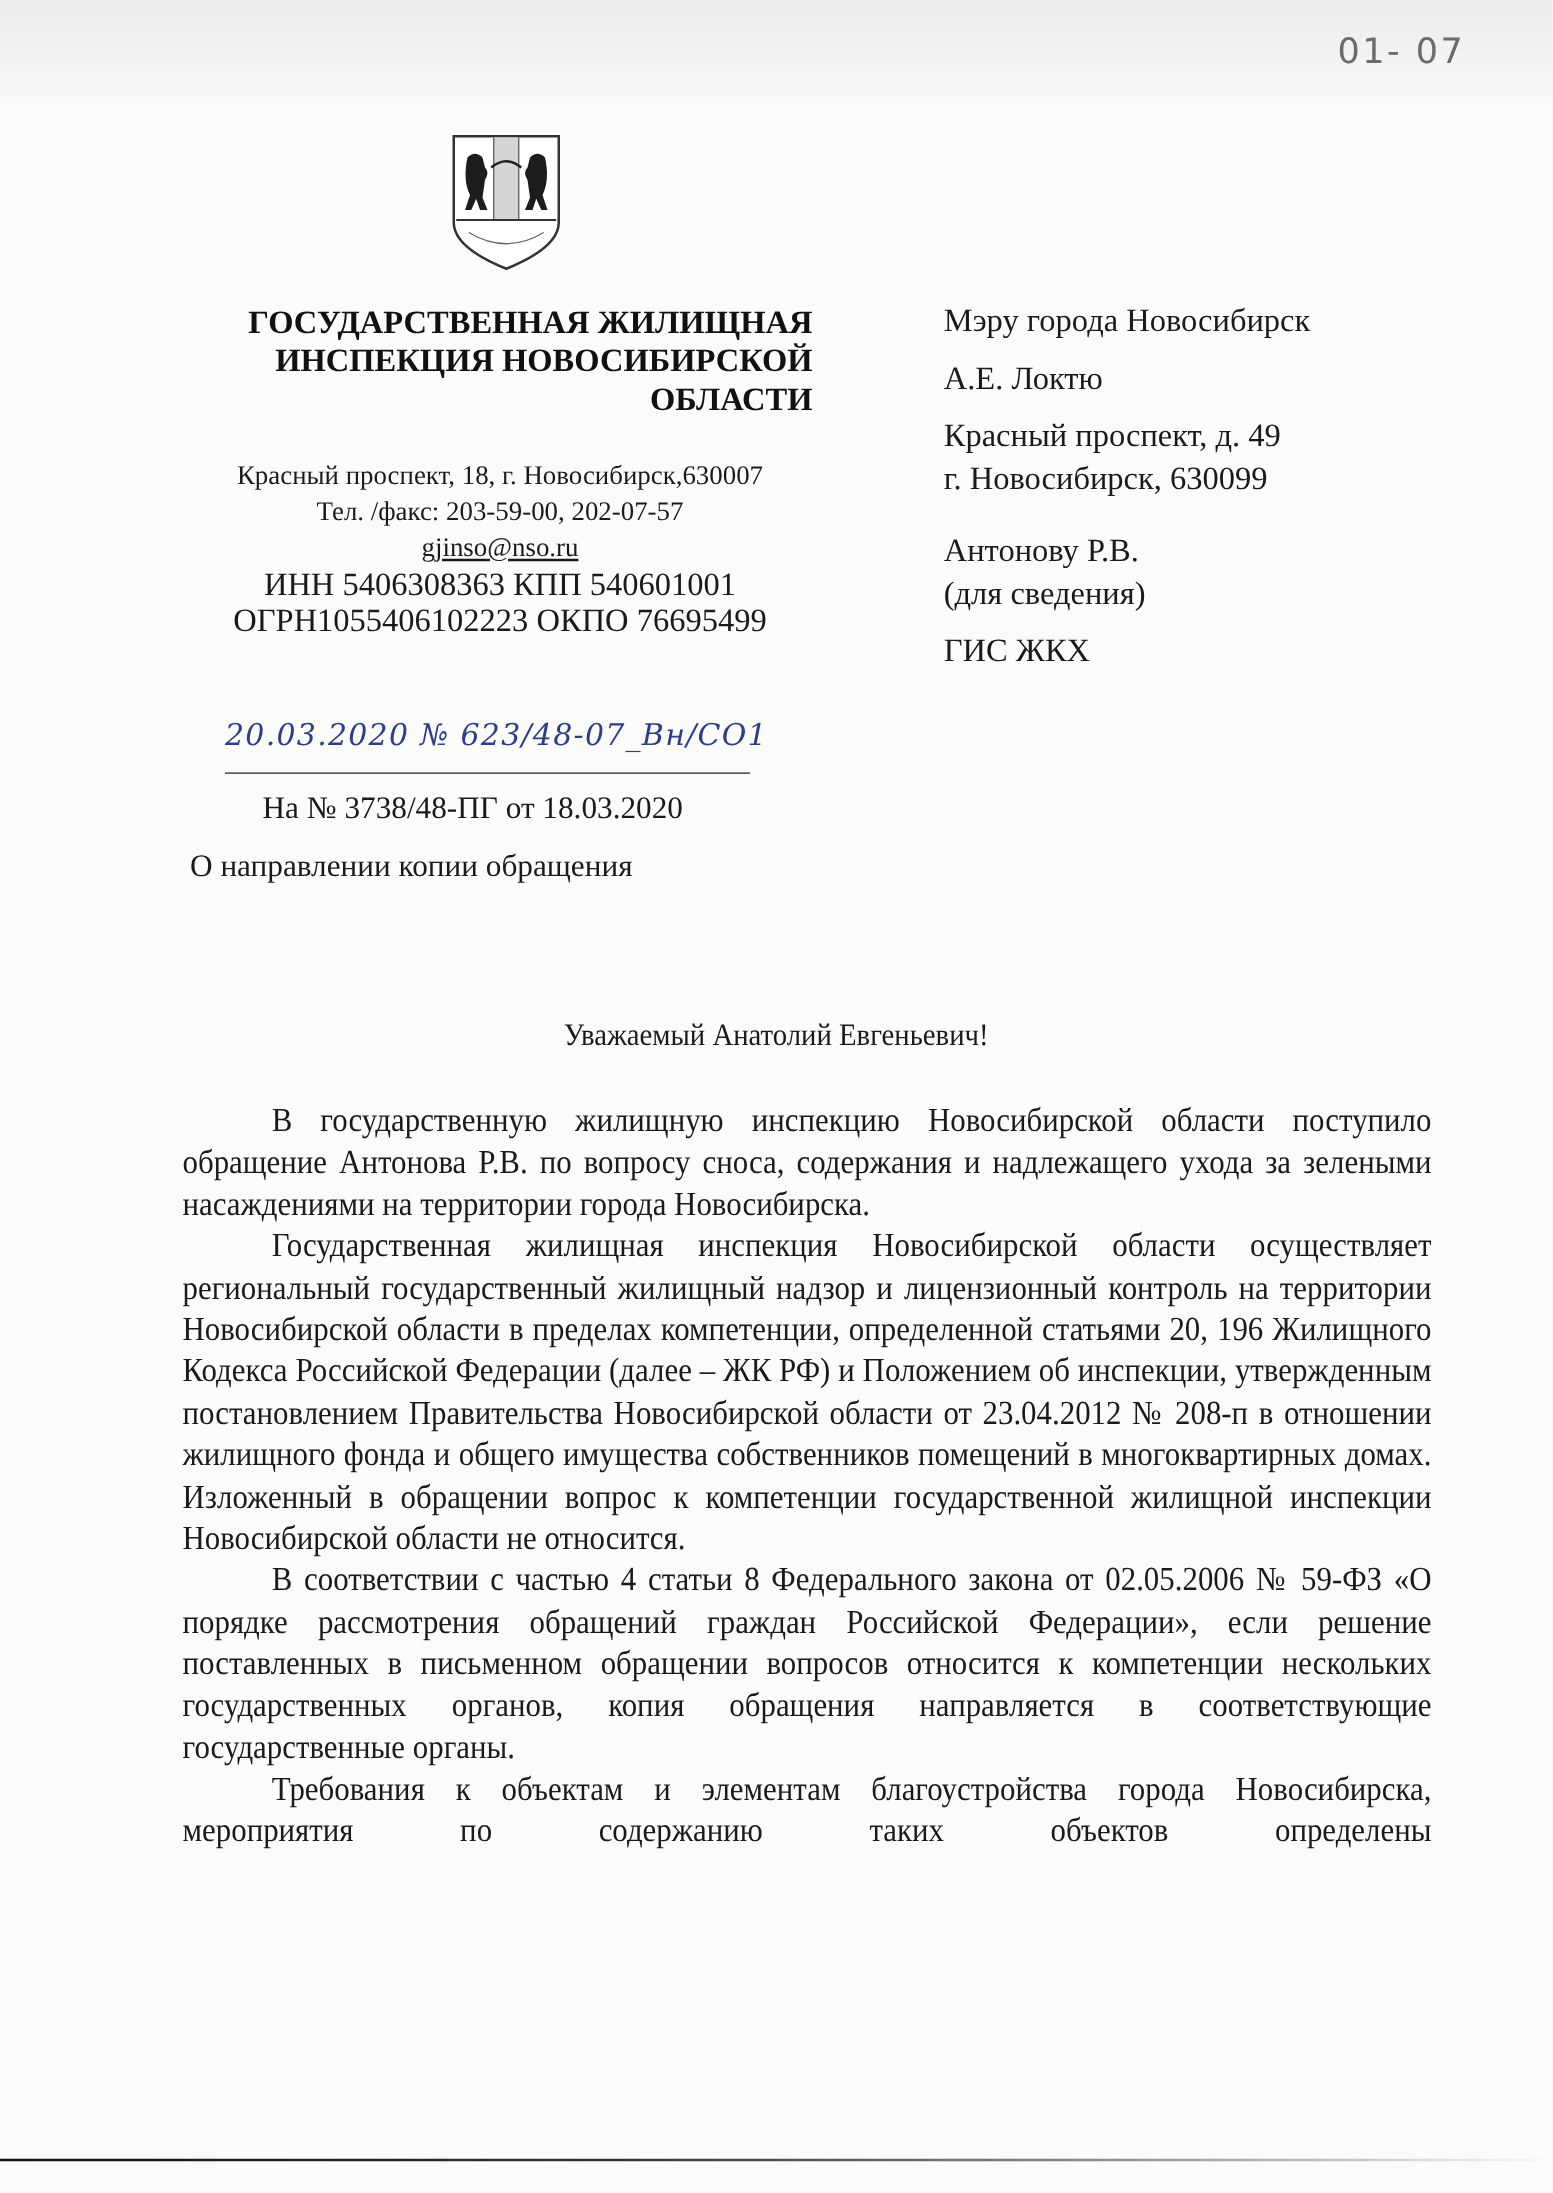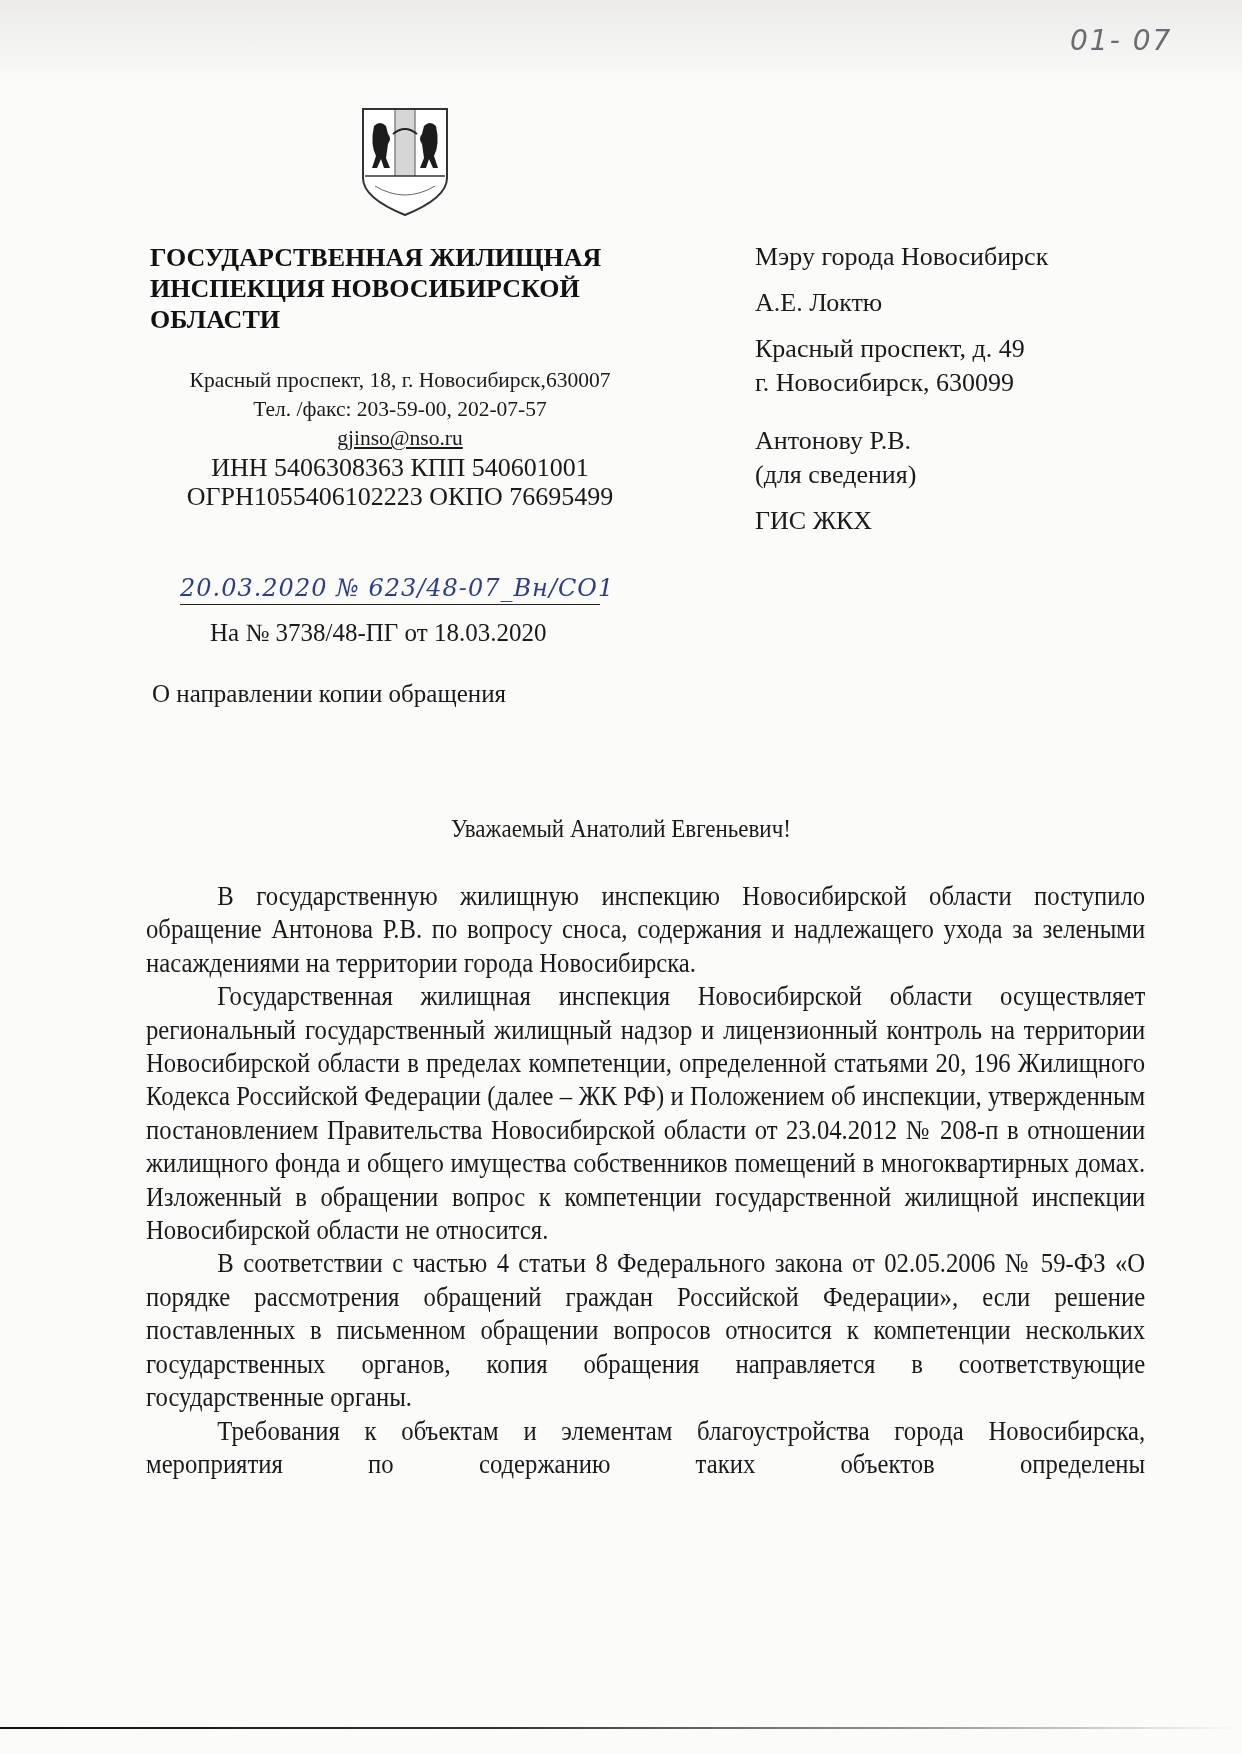--- a/index.html
+++ b/index.html
@@ -11,48 +11,48 @@
   }
   .scan-shade {
     position:absolute; left:0; top:0; width:1242px; height:90px;
     background:linear-gradient(#ecebe9, rgba(251,251,250,0));
   }
   .page-edge {
     position:absolute; left:0; top:1727px; width:1242px; height:2px;
     background:linear-gradient(90deg,#111 0%,#333 40%,#999 75%,rgba(200,200,200,0) 100%);
   }
   .hand {
-    font-family:"DejaVu Sans", sans-serif; font-style:italic; color:#6b6b70;
+    font-family:"DejaVu Sans", sans-serif; color:#6b6b70;
   }
   .corner-note {
     position:absolute; left:1070px; top:24px; font-size:28px; letter-spacing:2px;
   }
   .emblem {
     position:absolute; left:360px; top:106px; width:90px; height:112px;
   }
   .org {
-    position:absolute; left:150px; top:242px; width:500px; text-align:left;
+    position:absolute; left:150px; top:242px; width:500px; text-align:right;
     font-weight:bold; font-size:26px; line-height:31px; color:#111;
   }
   .org-contacts {
     position:absolute; left:140px; top:366px; width:520px; text-align:center;
     font-size:21.5px; line-height:29px;
   }
   .org-contacts .email { text-decoration:underline; }
   .org-contacts .big { font-size:26px; }
   .recipient {
     position:absolute; left:755px; top:240px; font-size:26px; line-height:34px;
   }
   .recipient div { white-space:nowrap; }
   .reg {
     position:absolute; left:180px; top:574px; width:410px;
   }
   .reg-hand {
     font-size:24px; color:#2c3e8a; white-space:nowrap; letter-spacing:1px;
-    border-bottom:1.5px solid #222; padding-bottom:2px; display:block; width:420px;
+    border-bottom:1.5px solid #222; padding-bottom:16px; display:block; width:420px;
     font-family:"DejaVu Serif", serif; font-style:italic;
   }
   .reg-ref { font-size:25px; padding-left:30px; margin-top:14px; }
   .subject {
     position:absolute; left:152px; top:680px; font-size:25px;
   }
   .salutation {
     position:absolute; left:0; width:1242px; top:815px; text-align:center;
     font-size:25px; transform:scaleX(0.92);
   }

